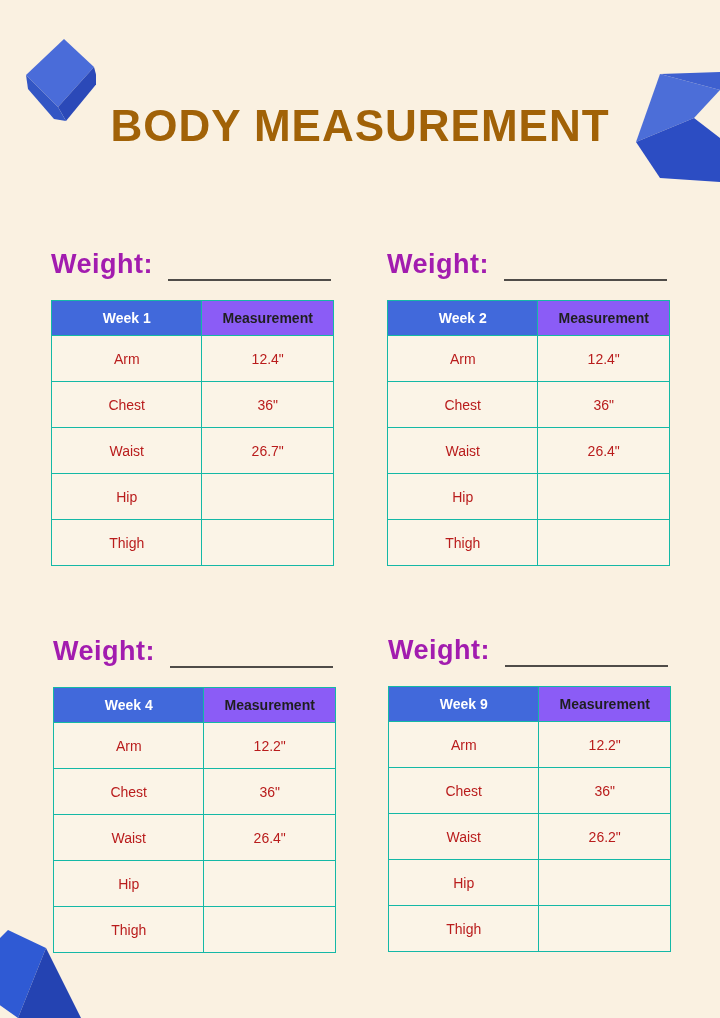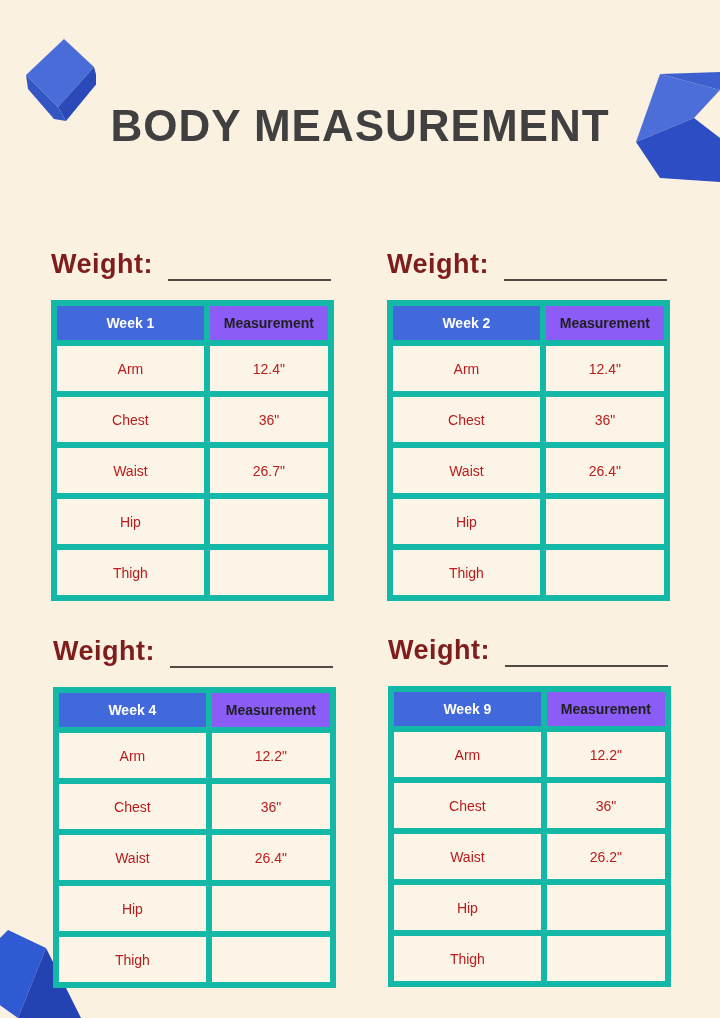--- a/index.html
+++ b/index.html
@@ -8,50 +8,50 @@
     width:720px;height:1018px;
     background:#faf1e1;
     font-family:"Liberation Sans", sans-serif;
     overflow:hidden;
     margin:0 auto;
   }
   
   .title{
     position:absolute;top:94px;left:0;width:100%;
     text-align:center;
-    color:#404040;
+    color:#a16207;
     font-weight:bold;
     font-size:44px;
     line-height:63px;
     letter-spacing:1px;
     margin:0;
   }
   
   .quad{position:absolute;width:283px;}
   .q1{left:51px;top:243px;}
   .q2{left:387px;top:243px;}
   .q3{left:53px;top:630px;}
   .q4{left:388px;top:629px;}
   
   .weight-row{display:flex;align-items:flex-end;height:38px;margin-bottom:19px;}
   .weight-label{
-    font-size:27px;font-weight:600;color:#7f1d1d;letter-spacing:.5px;line-height:34px;
+    font-size:27px;font-weight:600;color:#a21caf;letter-spacing:.5px;line-height:34px;
   }
   .weight-line{
     flex:1;margin-left:15px;margin-right:3px;
     border-bottom:2px solid #4f4c48;height:32px;
   }
   
   table{
     width:100%;
     border-collapse:collapse;
     background:#fbf4e7;
     table-layout:fixed;
   }
-  th,td{border:6px solid #14b8a6;text-align:center;padding:0;}
+  th,td{border:1px solid #14b8a6;text-align:center;padding:0;}
   th{height:34px;font-size:14px;}
   th.week{background:#4169db;color:#ffffff;width:53%;font-weight:bold;}
   th.meas{background:#8b5cf6;color:#1f1f1f;font-weight:600;}
   td{height:45px;font-size:14px;color:#b91c1c;font-weight:500;}
   
   .cube{position:absolute;pointer-events:none;}
   .cube-tl{left:24px;top:37px;width:72px;height:86px;}
   .cube-r{left:632px;top:70px;width:88px;height:112px;}
   .cube-bl{left:-16px;top:924px;width:102px;height:94px;}
 </style>

